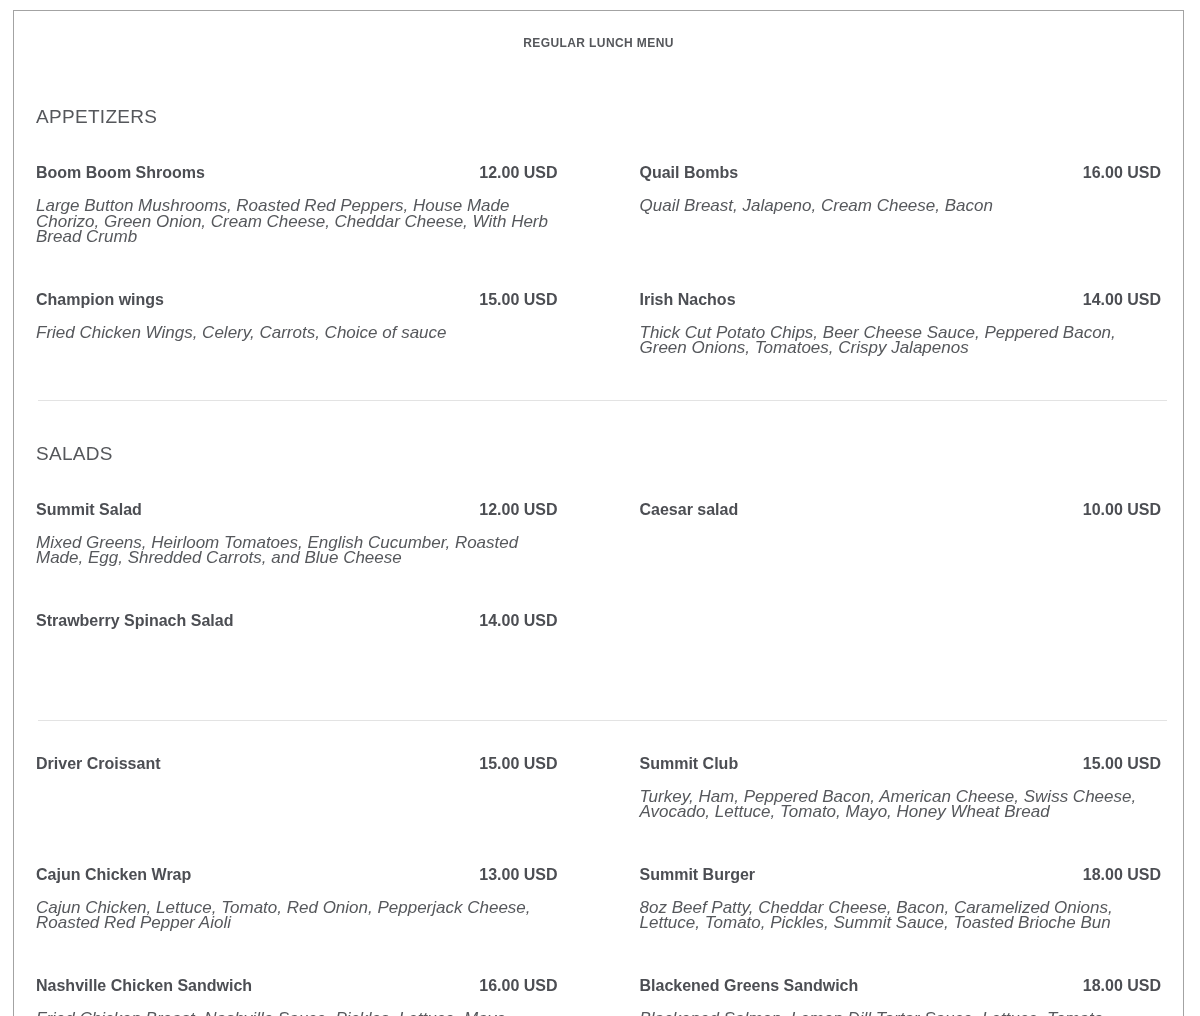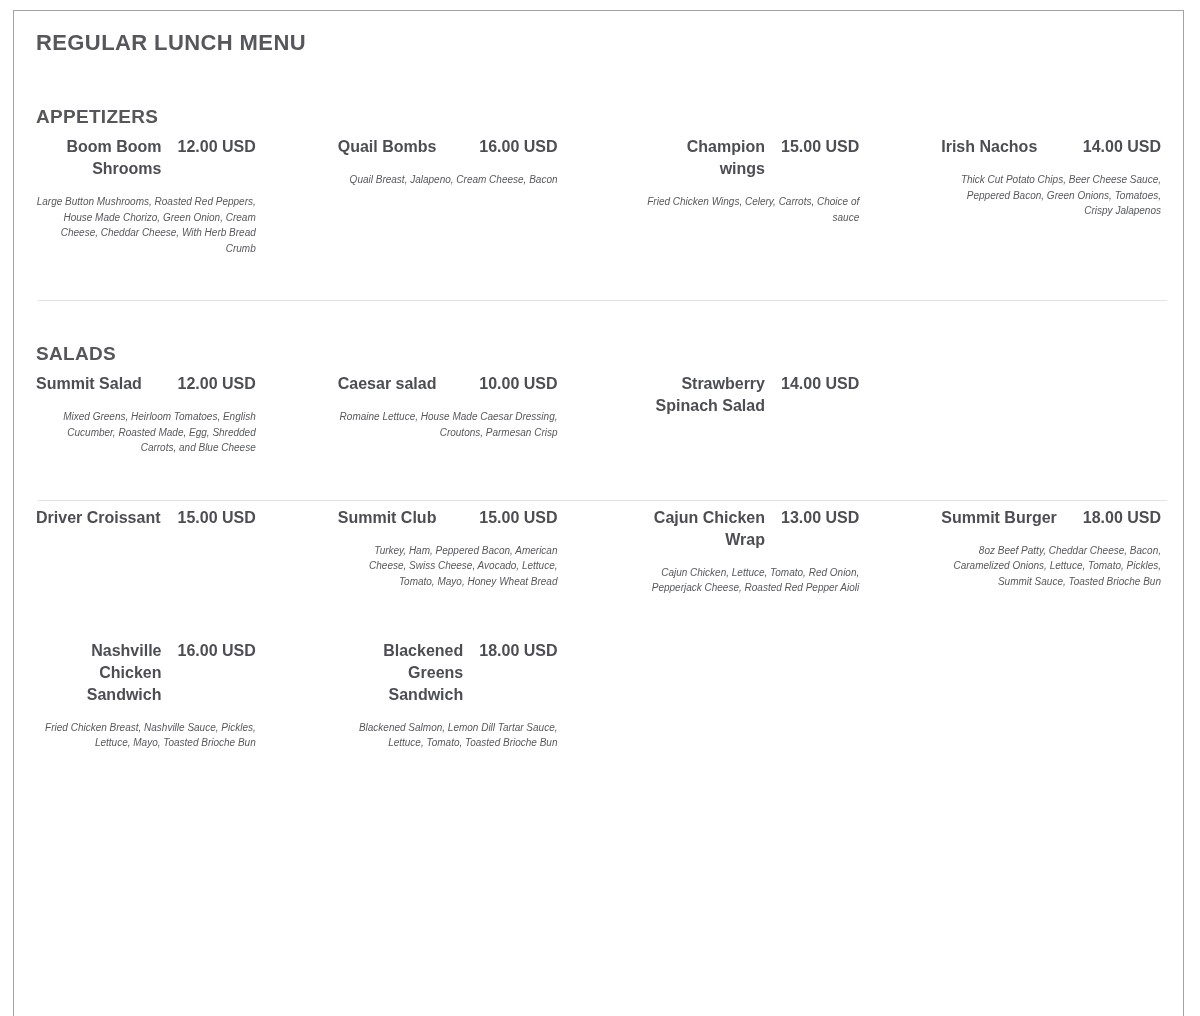--- a/index.html
+++ b/index.html
@@ -12,63 +12,63 @@
   .menu-page {
     position: absolute;
     left: 13px; top: 10px;
     width: 1171px; height: 1060px; 
     border: 1px solid #a3a3a3;
     background: #fff;
     padding: 0 22px;
   }
   .menu-title {
     margin-top: 21px;
-    font-size: 22px;
+    text-align: center;
+    font-size: 12px;
     line-height: 22px;
     font-weight: bold;
     letter-spacing: 0.4px;
     color: #55575b;
   }
   .section-title {
     margin-top: 40px;
     font-size: 19px;
     line-height: 26px;
-    font-weight: bold;
+    font-weight: normal;
     letter-spacing: 0.3px;
     color: #55575b;
   }
   .menu-section:first-of-type .section-title { margin-top: 50px; }
   .section-divider {
     border: none;
     border-top: 1px solid #e3e3e3;
     margin: 44px -6px 0 2px;
   }
   .section-items {
-    margin-top: 6px;
+    margin-top: 32px;
     display: grid;
-    grid-template-columns: 1fr 1fr 1fr 1fr;
+    grid-template-columns: 1fr 1fr;
     column-gap: 82px;
     row-gap: 44px;
-    text-align: right;
   }
   .menu-item { min-height: 66px; }
   .item-head {
     display: flex;
     justify-content: space-between;
     align-items: baseline;
     font-weight: bold;
     font-size: 16px;
     line-height: 22px;
     color: #4c4e53;
   }
   .item-price { white-space: nowrap; padding-left: 16px; }
   .item-description {
     margin-top: 14px;
     font-style: italic;
-    font-size: 10px;
+    font-size: 17px;
     line-height: 15.5px;
     color: #56585c;
     max-width: 522px;
   }
 </style>
 </head>
 <body>
 
 <div class="menu-page">
   <h1 class="menu-title">REGULAR LUNCH MENU</h1>
@@ -119,21 +119,20 @@
       <span class="item-price">12.00 USD</span>
     </div>
     <p class="item-description">Mixed Greens, Heirloom Tomatoes, English Cucumber, Roasted Made, Egg, Shredded Carrots, and Blue Cheese</p>
   </article>
 
   <article class="menu-item">
     <div class="item-head">
       <span class="item-name">Caesar salad</span>
       <span class="item-price">10.00 USD</span>
     </div>
-    <p class="item-description">Romaine Lettuce, House Made Caesar Dressing, Croutons, Parmesan Crisp</p>
   </article>
 
   <article class="menu-item">
     <div class="item-head">
       <span class="item-name">Strawberry Spinach Salad</span>
       <span class="item-price">14.00 USD</span>
     </div>
   </article>
 </div>
   </section>

